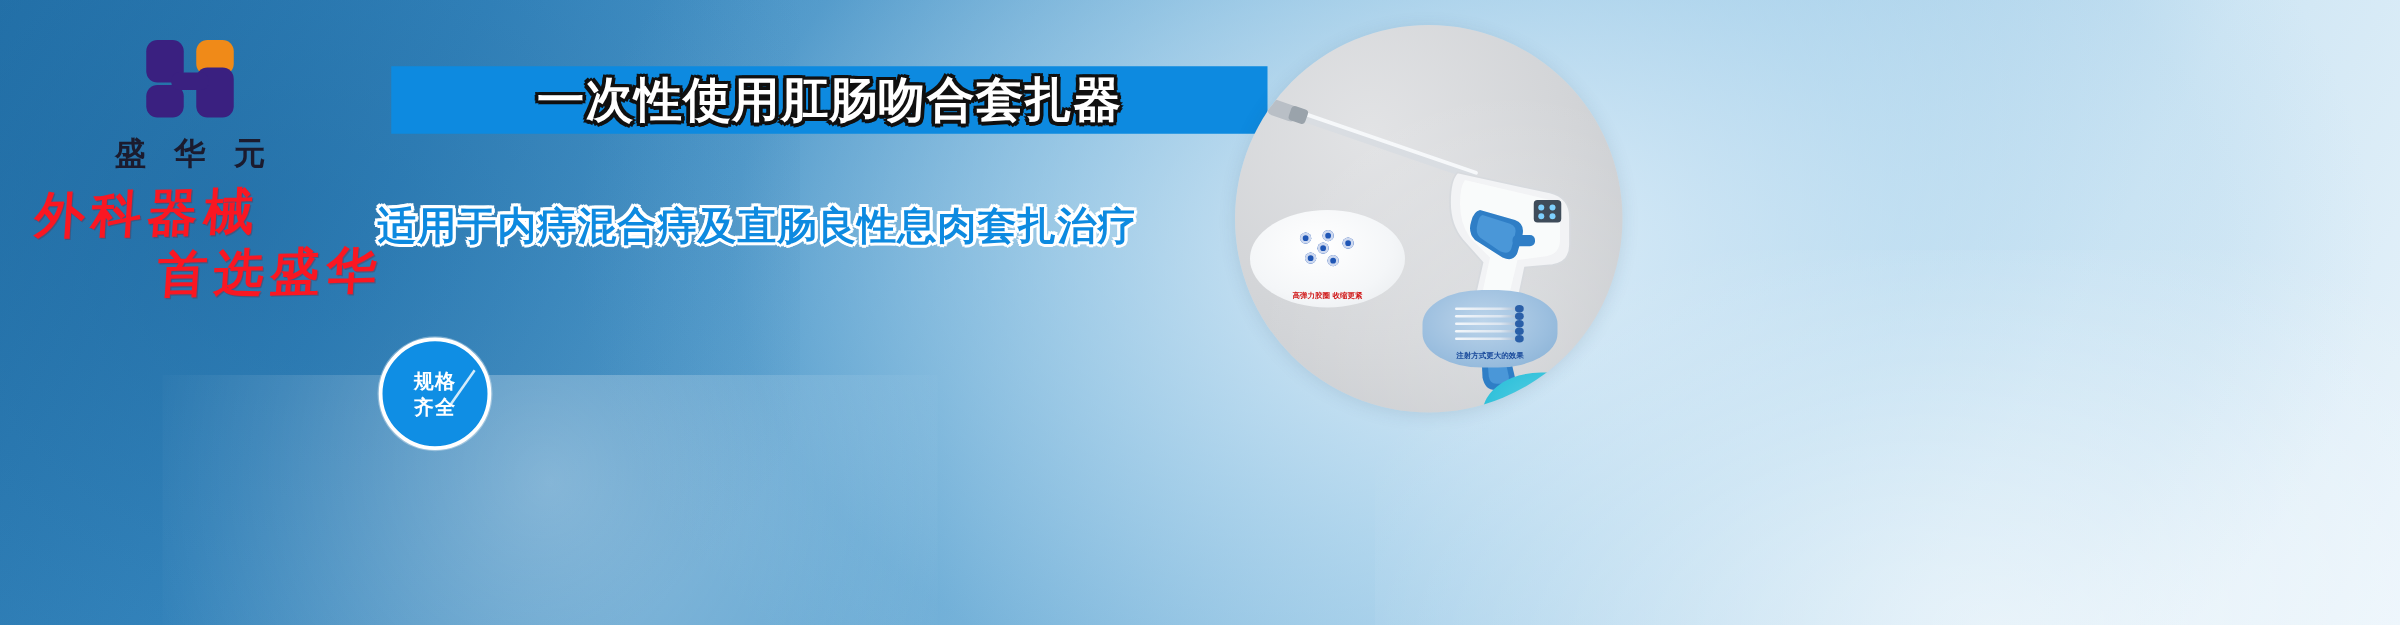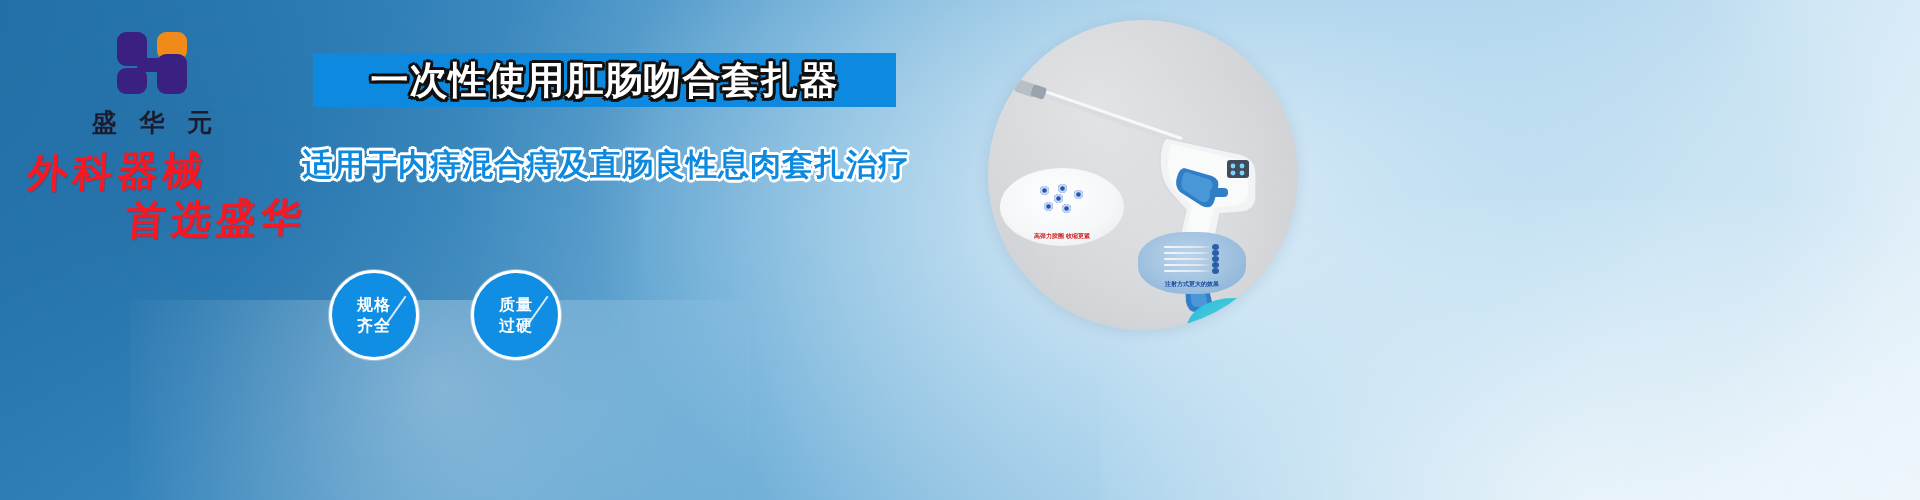--- a/index.html
+++ b/index.html
@@ -66,56 +66,56 @@
     line-height:1.02;
     letter-spacing:5px;
     text-shadow:1px 1px 0 rgba(150,0,0,0.25);
   }
   #slogan .line1 { display:block; transform:skewX(-5deg) rotate(-1.2deg); padding-left:10px; }
   #slogan .line2 { display:block; transform:skewX(-5deg) rotate(-1.2deg); padding-left:108px; margin-top:8px; }
 
   
   #title-bar {
     position:absolute; left:313px; top:53px;
-    width:583px; height:54px;
+    width:701px; height:54px;
     background:#0d8ae0;
   }
   #title-bar .title-text {
     position:absolute; left:0; top:0; width:100%; height:100%;
     display:flex; align-items:center; justify-content:center;
     font-family:"DejaVu Sans", sans-serif;
     font-size:38px; font-weight:bold; color:#ffffff;
     letter-spacing:1px;
     white-space:nowrap;
     text-shadow:
       -2.5px -2.5px 0 #101010, 2.5px -2.5px 0 #101010,
       -2.5px  2.5px 0 #101010, 2.5px  2.5px 0 #101010,
       -3px 0 0 #101010, 3px 0 0 #101010, 0 -3px 0 #101010, 0 3px 0 #101010;
   }
 
   
   #subtitle {
-    position:absolute; left:296px; top:144px;
+    position:absolute; left:296px; top:160px;
     width:620px;
     text-align:center;
     font-family:"DejaVu Sans", sans-serif;
     font-size:31px; font-weight:bold;
     color:#0d8ae0;
     letter-spacing:1px;
     white-space:nowrap;
     text-shadow:
       -2px -2px 0 #ffffff, 2px -2px 0 #ffffff,
       -2px  2px 0 #ffffff, 2px  2px 0 #ffffff,
       -2.6px 0 0 #ffffff, 2.6px 0 0 #ffffff,
       0 -2.6px 0 #ffffff, 0 2.6px 0 #ffffff;
   }
 
   
   #features {
-    position:absolute; left:329px; top:270px;
+    position:absolute; left:303px; top:270px;
     display:flex; gap:52px;
   }
   .feature {
     width:90px; height:90px; border-radius:50%;
     background:#0f8ee4;
     border:3px solid #ffffff;
     box-shadow:0 0 0 1px rgba(255,255,255,0.35);
     display:flex; flex-direction:column;
     align-items:center; justify-content:center;
     position:relative; overflow:hidden;
@@ -218,24 +218,20 @@
   <div id="title-bar">
     <div class="title-text">一次性使用肛肠吻合套扎器</div>
   </div>
 
   <div id="subtitle">适用于内痔混合痔及直肠良性息肉套扎治疗</div>
 
   <div id="features">
     <div class="feature">
       <span>规格</span>
       <span>齐全</span>
-    </div>
-    <div class="feature">
-      <span>质量</span>
-      <span>过硬</span>
     </div>
   </div>
 
   <div id="product-circle">
     <div class="inner-shade"></div>
 
     <svg width="310" height="310" viewBox="0 0 310 310" style="position:absolute;left:0;top:0;">
 
       <rect x="34" y="62" width="170" height="8" rx="4" transform="rotate(19 34 62)" fill="#d9dde2"></rect>
       <rect x="34" y="62" width="170" height="3" rx="1.5" transform="rotate(19 34 62)" fill="#f6f8fa"></rect>

